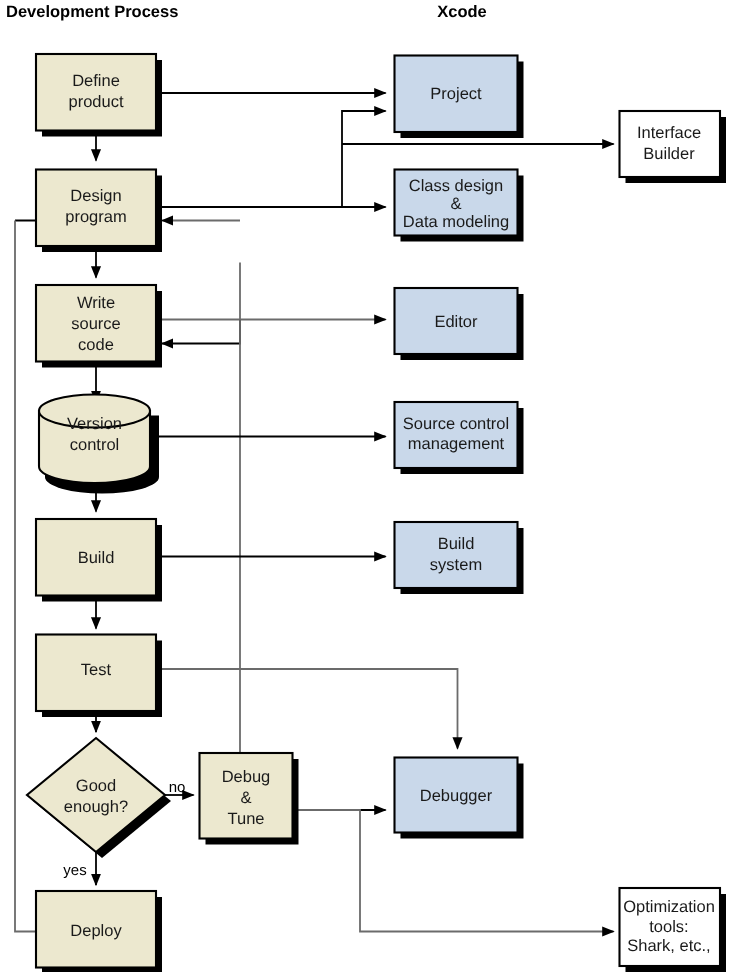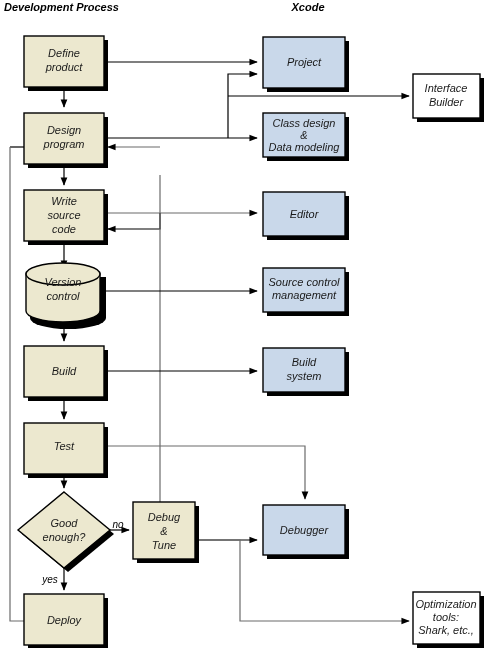--- a/index.html
+++ b/index.html
@@ -10,21 +10,20 @@
   body {
     width: 490px;
     height: 648px;
     font-family: "Liberation Sans", sans-serif;
     overflow: hidden;
   }
   #diagram-root {
     position: relative;
     width: 490px;
     height: 495px;
-    font-style: italic;
   }
   svg#flowchart {
     display: block;
     width: 490px;
     height: 648px;
   }
   .col-title {
     font-family: "Liberation Sans", sans-serif;
     font-size: 11px;
     font-weight: bold;

